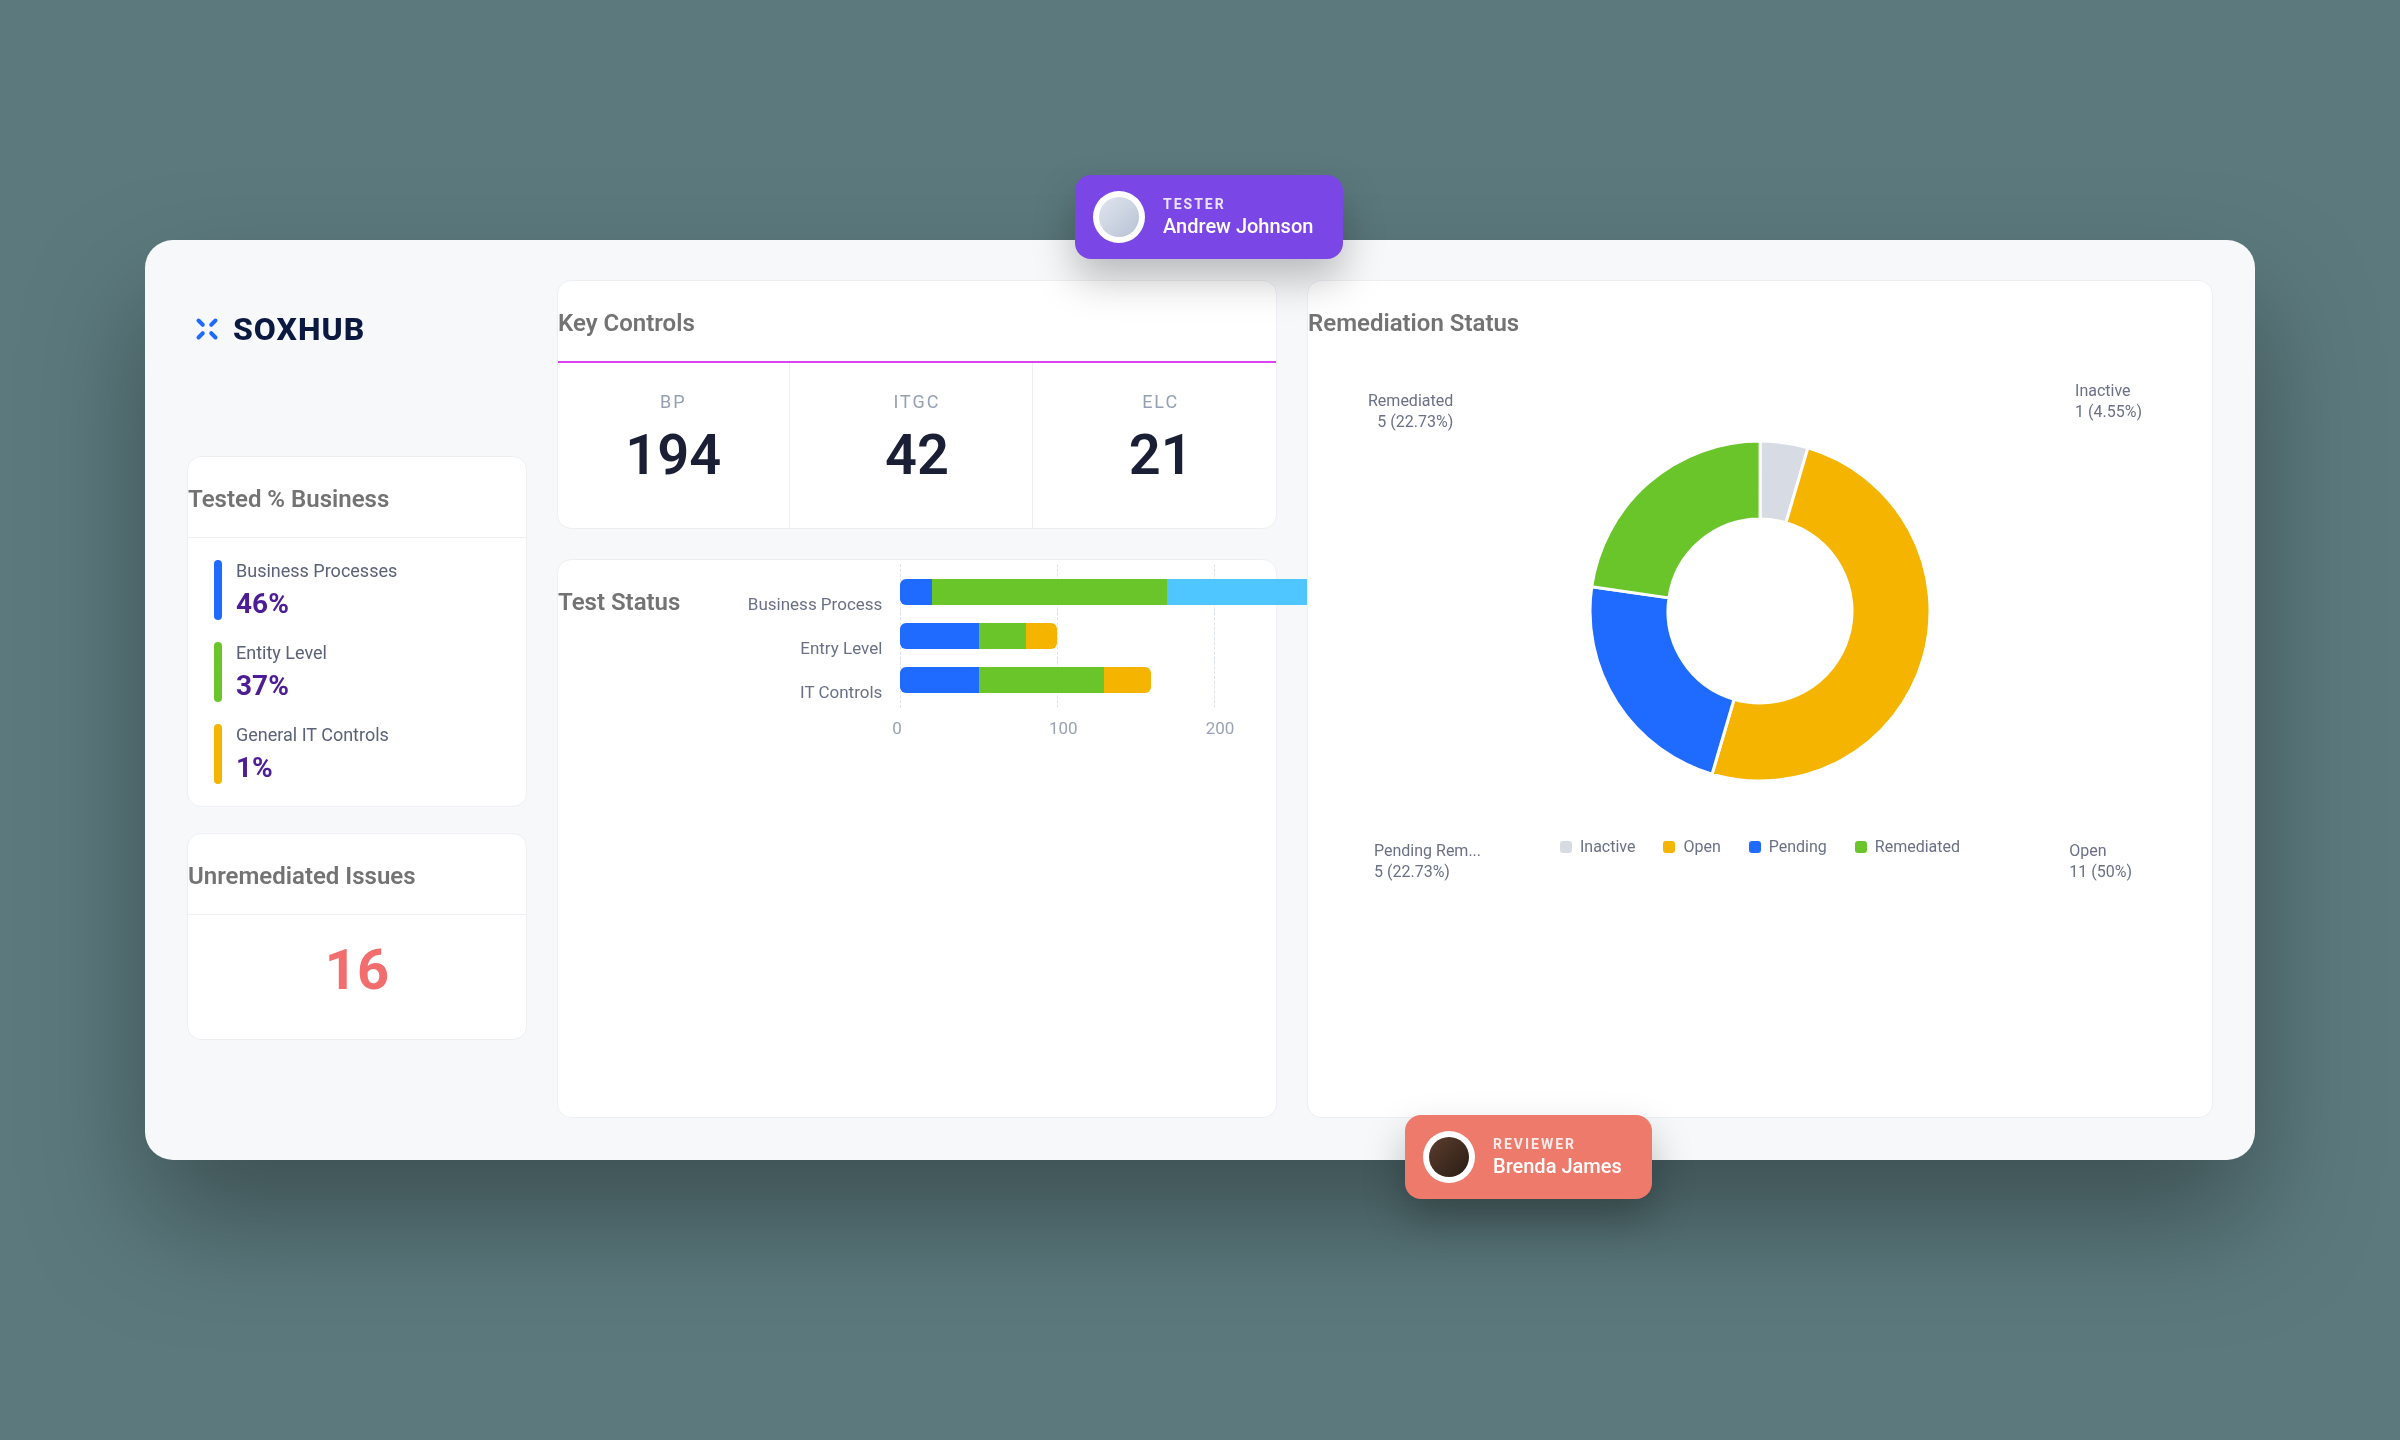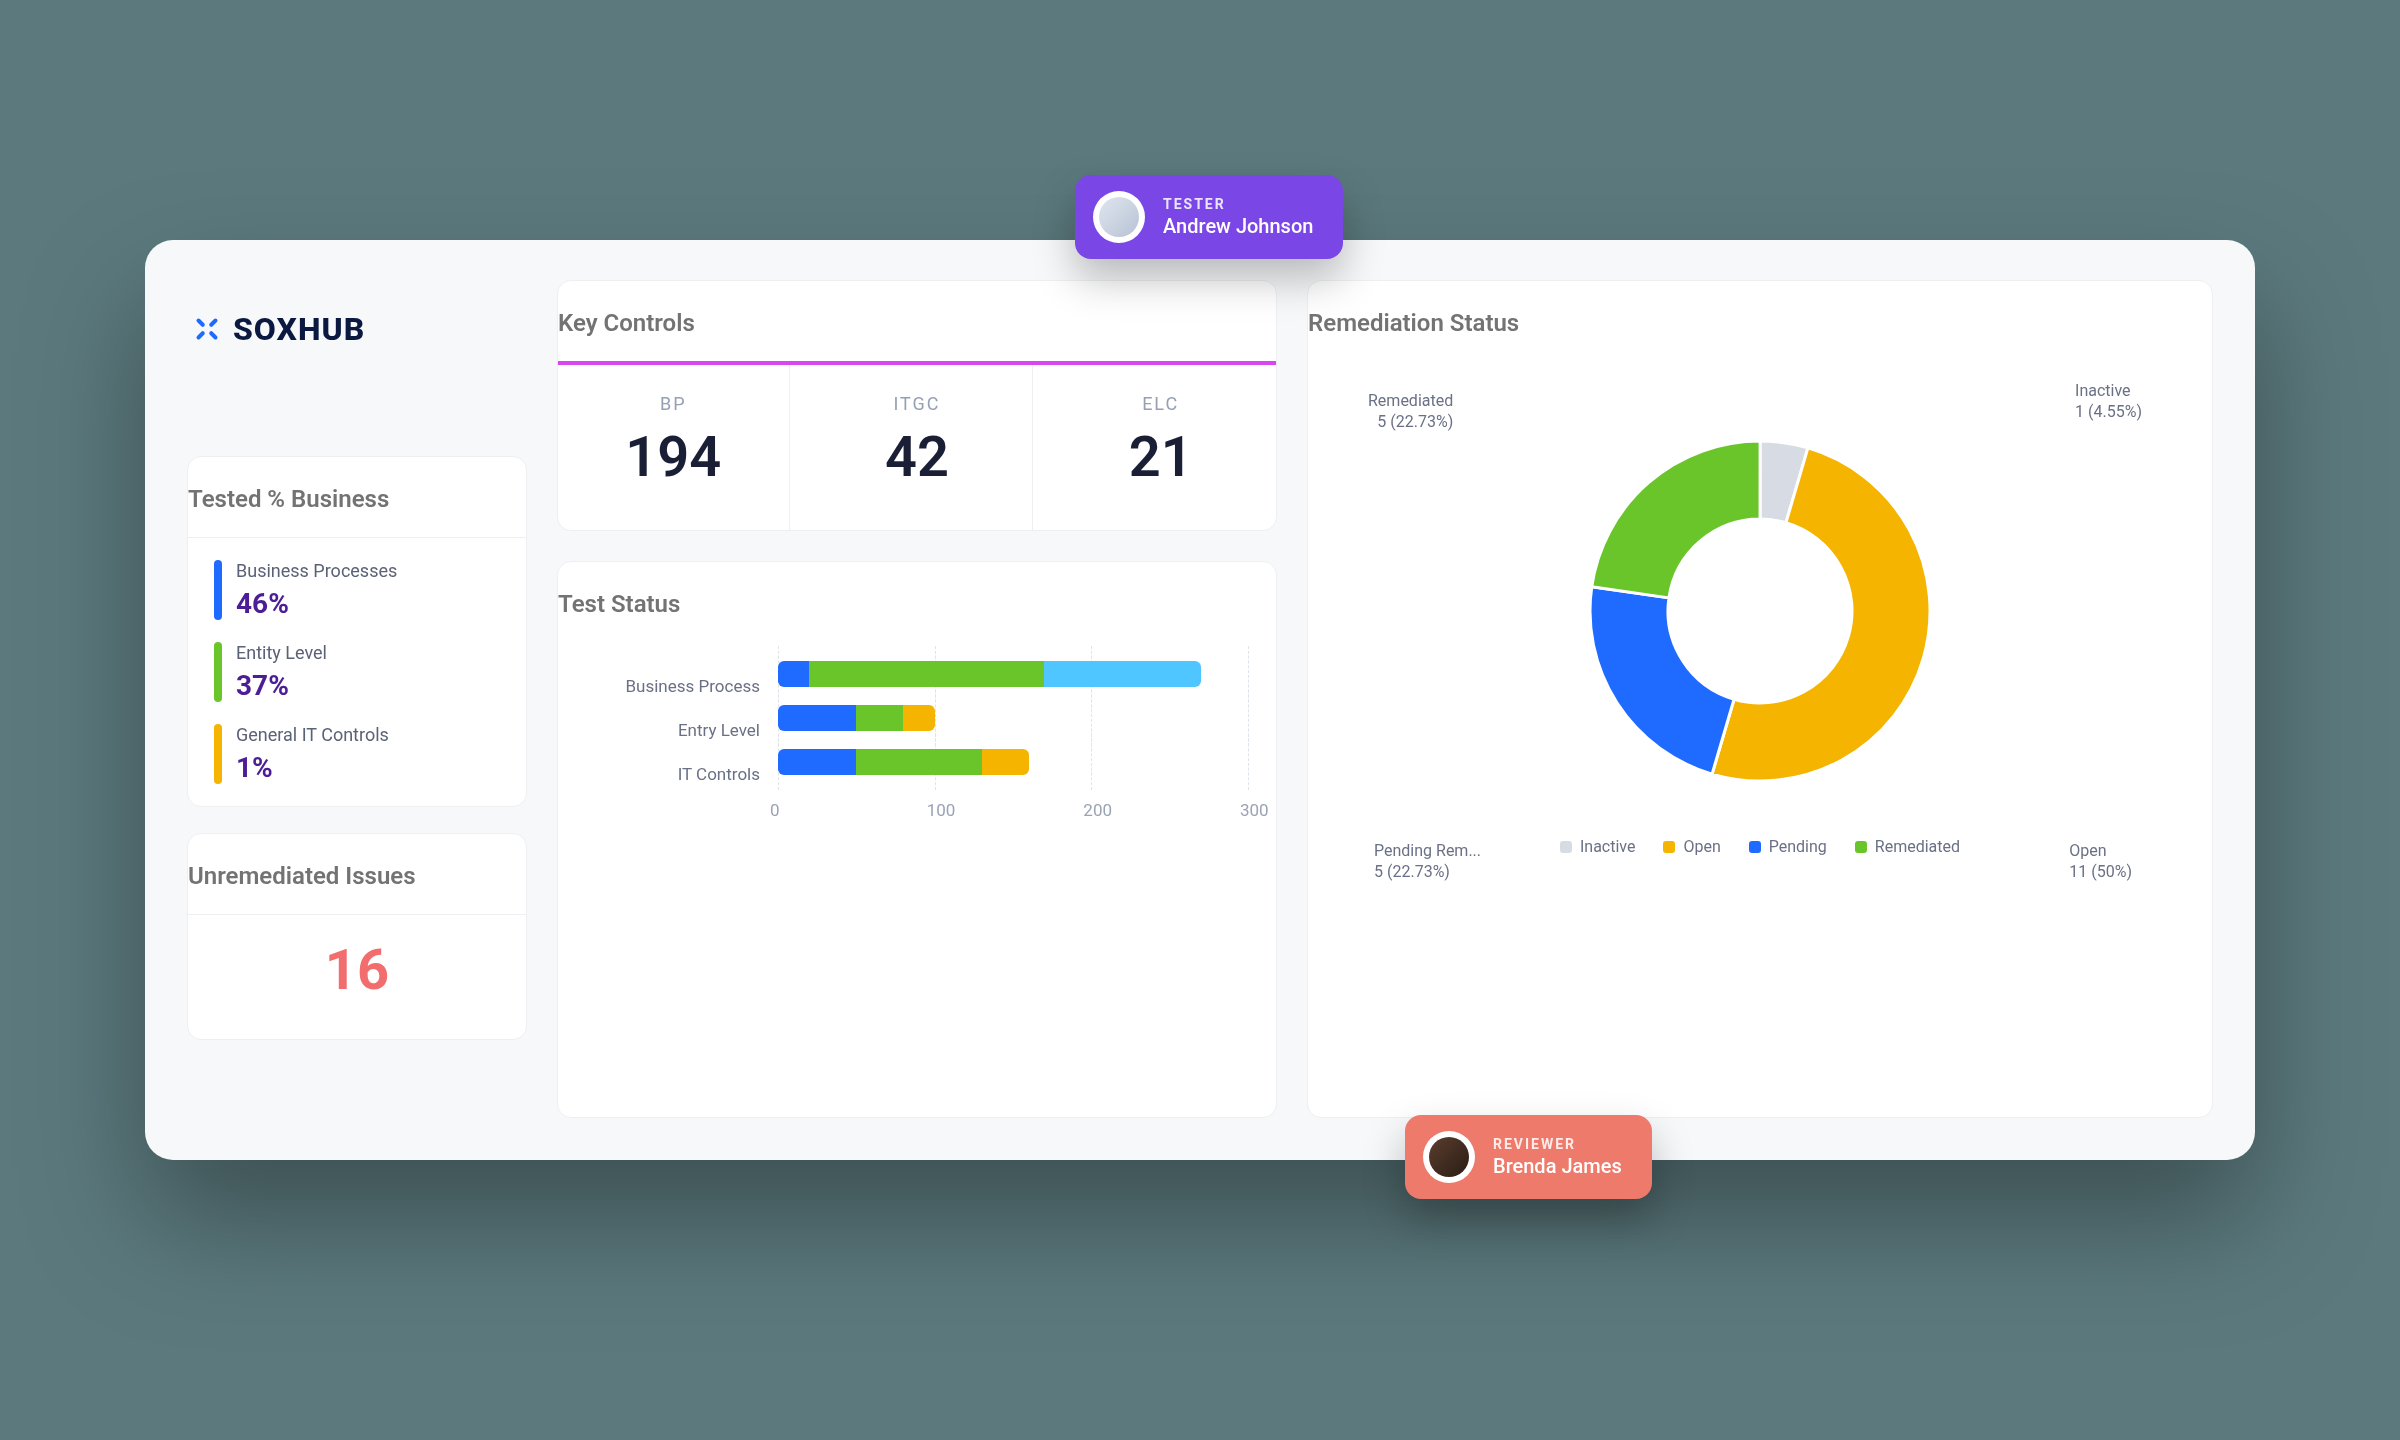--- a/index.html
+++ b/index.html
@@ -60,27 +60,27 @@
   .left-stack { grid-column:1; grid-row:2; display:flex; flex-direction:column; gap:26px; }
   .breakdown-body { padding:0 26px 22px 26px; border-top:1px solid #edeff3; }
   .bd-row { display:flex; gap:14px; padding:22px 0 0 0; }
   .bd-bar { width:8px; border-radius:4px; height:60px; }
   .bd-text .bd-label { font-size:18px; color:#5a6277; margin-bottom:6px; }
   .bd-text .bd-value { font-size:28px; font-weight:700; color:#4c1d95; }
   .unrem-value { text-align:center; font-size:56px; font-weight:700; color:#f26d6d; padding:22px 0 36px 0; border-top:1px solid #edeff3; }
   
   .key-controls { grid-column:2; grid-row:1 / span 2; display:flex; flex-direction:column; gap:30px; }
   .kc-card { }
-  .kc-row { display:flex; border-top:4px solid #d946ef; }
+  .kc-row { display:flex; border-top:2px solid #d946ef; }
   .kc-cell { flex:1; text-align:center; padding:28px 0 40px 0; }
   .kc-cell + .kc-cell { border-left:1px solid #edeff3;padding-left:12px; }
   .kc-label { font-size:18px; letter-spacing:2px; color:#96a0b5; margin-bottom:10px; }
   .kc-value { font-size:56px; font-weight:600; color:#1a1f36; }
   
-  .ts-card { flex:1; display:flex; flex-direction:column; }
+  .ts-card { flex:1; display:flex; flex-direction:row; }
   .ts-body { padding:10px 40px 40px 40px; flex:1; }
   .ts-row { display:flex; align-items:flex-end; height:44px; }
   .ts-rowlabel { width:180px; text-align:right; padding-right:18px; font-size:17px; color:#6a7187;}
   .ts-bar-area { flex:1; position:relative; height:100%; }
   .ts-grid { position:absolute; inset:0; display:flex; }
   .ts-grid div { border-left:1px dashed #d9dde5; }
   .ts-bar { position:absolute; top:9px; height:26px; border-radius:6px; overflow:hidden; display:flex; }
   .ts-bar span { height:100%; display:block; }
   .ts-axis { display:flex; margin-left:182px; margin-top:16px; font-size:17px; color:#9aa2b5;}
   .ts-axis div { text-align:left; }

